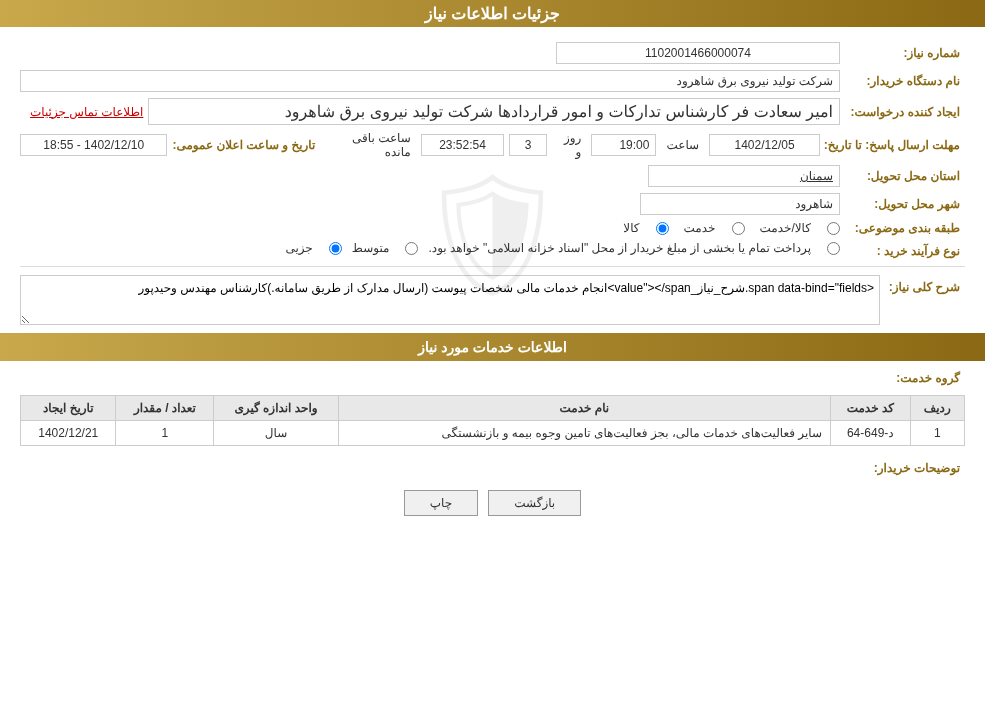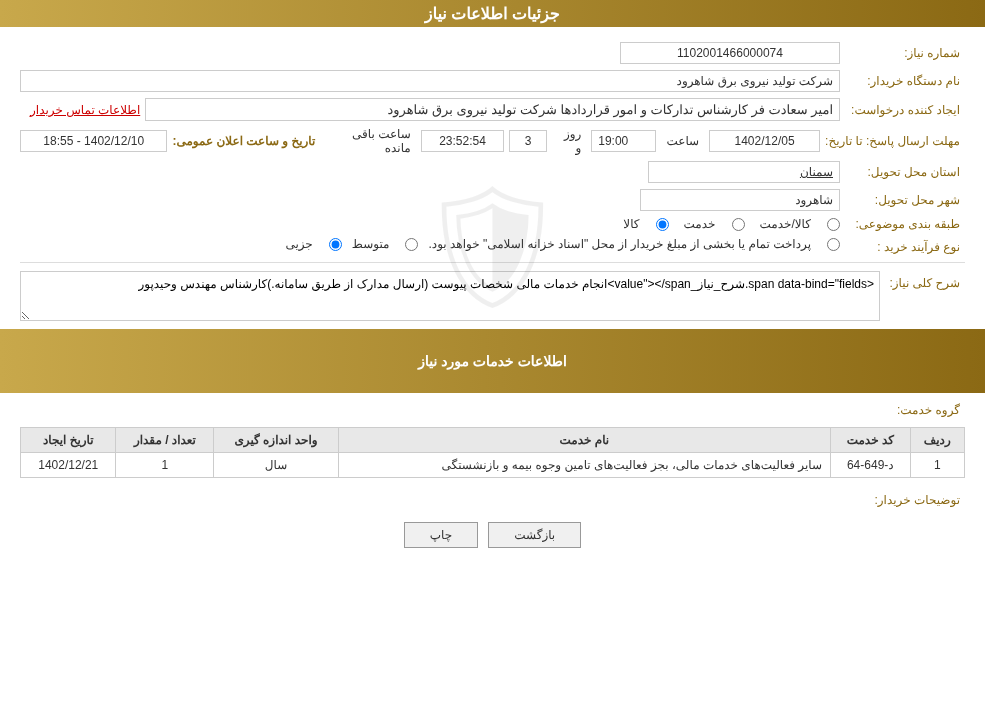--- a/index.html
+++ b/index.html
@@ -28,21 +28,21 @@
       padding: 15px 20px;
     }
     .form-row {
       display: flex;
       align-items: center;
       margin-bottom: 6px;
       gap: 5px;
     }
     .label {
       color: #8B6914;
-      font-weight: normal;
+      font-weight: bold;
       white-space: nowrap;
       min-width: 120px;
       text-align: right;
       padding-right: 5px;
     }
     .input-field {
       border: 1px solid #ccc;
       padding: 3px 6px;
       background: #fff;
       min-height: 22px;
@@ -61,21 +61,21 @@
     }
     .separator {
       border: none;
       border-top: 1px solid #ddd;
       margin: 8px 0;
     }
     .section-title {
       background: linear-gradient(to left, #8B6914, #C8A84B);
       color: white;
       text-align: center;
-      padding: 24px 20px;
+      padding: 6px 20px;
       font-size: 14px;
       font-weight: bold;
       margin: 8px -20px;
     }
     .radio-group {
       display: flex;
       gap: 15px;
       align-items: center;
     }
     .radio-item {
@@ -166,39 +166,39 @@
 <div class="page-container">
   <div class="header">
     <span>جزئیات اطلاعات نیاز</span>
   </div>
 
   <div class="content relative-container">
     <div class="shield-bg">🛡</div>
 
     <div class="form-row">
       <span class="label">شماره نیاز:</span>
-      <div class="input-field" style="width:220px; text-align:center;">1102001466000074</div>
+      <div class="input-field" style="width:284px; text-align:center;">1102001466000074</div>
     </div>
 
     <div class="form-row">
       <span class="label">نام دستگاه خریدار:</span>
       <div class="input-field input-wide">شرکت تولید نیروی برق شاهرود</div>
     </div>
 
     <div class="form-row">
       <span class="label">ایجاد کننده درخواست:</span>
-      <span class="input-field" style="flex:1; font-size:13px;">امیر سعادت فر کارشناس تدارکات و امور قراردادها شرکت تولید نیروی برق شاهرود</span>
-      <span class="red-link">اطلاعات تماس خریدار</span>
+      <span class="input-field" style="flex:1; font-size:16px;">امیر سعادت فر کارشناس تدارکات و امور قراردادها شرکت تولید نیروی برق شاهرود</span>
+      <span class="red-link">اطلاعات تماس جزئیات</span>
     </div>
 
     <div class="form-row">
       <span class="label" style="min-width:140px;">مهلت ارسال پاسخ: تا تاریخ:</span>
       <div class="input-field" style="width:120px; text-align:center;">1402/12/05</div>
       <span style="padding: 0 5px;">ساعت</span>
-      <div class="input-field" style="width:70px; text-align:left;">19:00</div>
+      <div class="input-field" style="width:70px; text-align:right;">19:00</div>
       <span style="padding: 0 5px;">روز و</span>
       <div class="input-field" style="width:40px; text-align:center;">3</div>
       <div class="input-field" style="width:90px; text-align:center;">23:52:54</div>
       <span style="padding: 0 5px;">ساعت باقی مانده</span>
       <span style="flex:1;"></span>
       <span class="announce-label">تاریخ و ساعت اعلان عمومی:</span>
       <div class="input-field" style="width:160px; text-align:center;">1402/12/10 - 18:55</div>
     </div>
 
     <div class="form-row">

